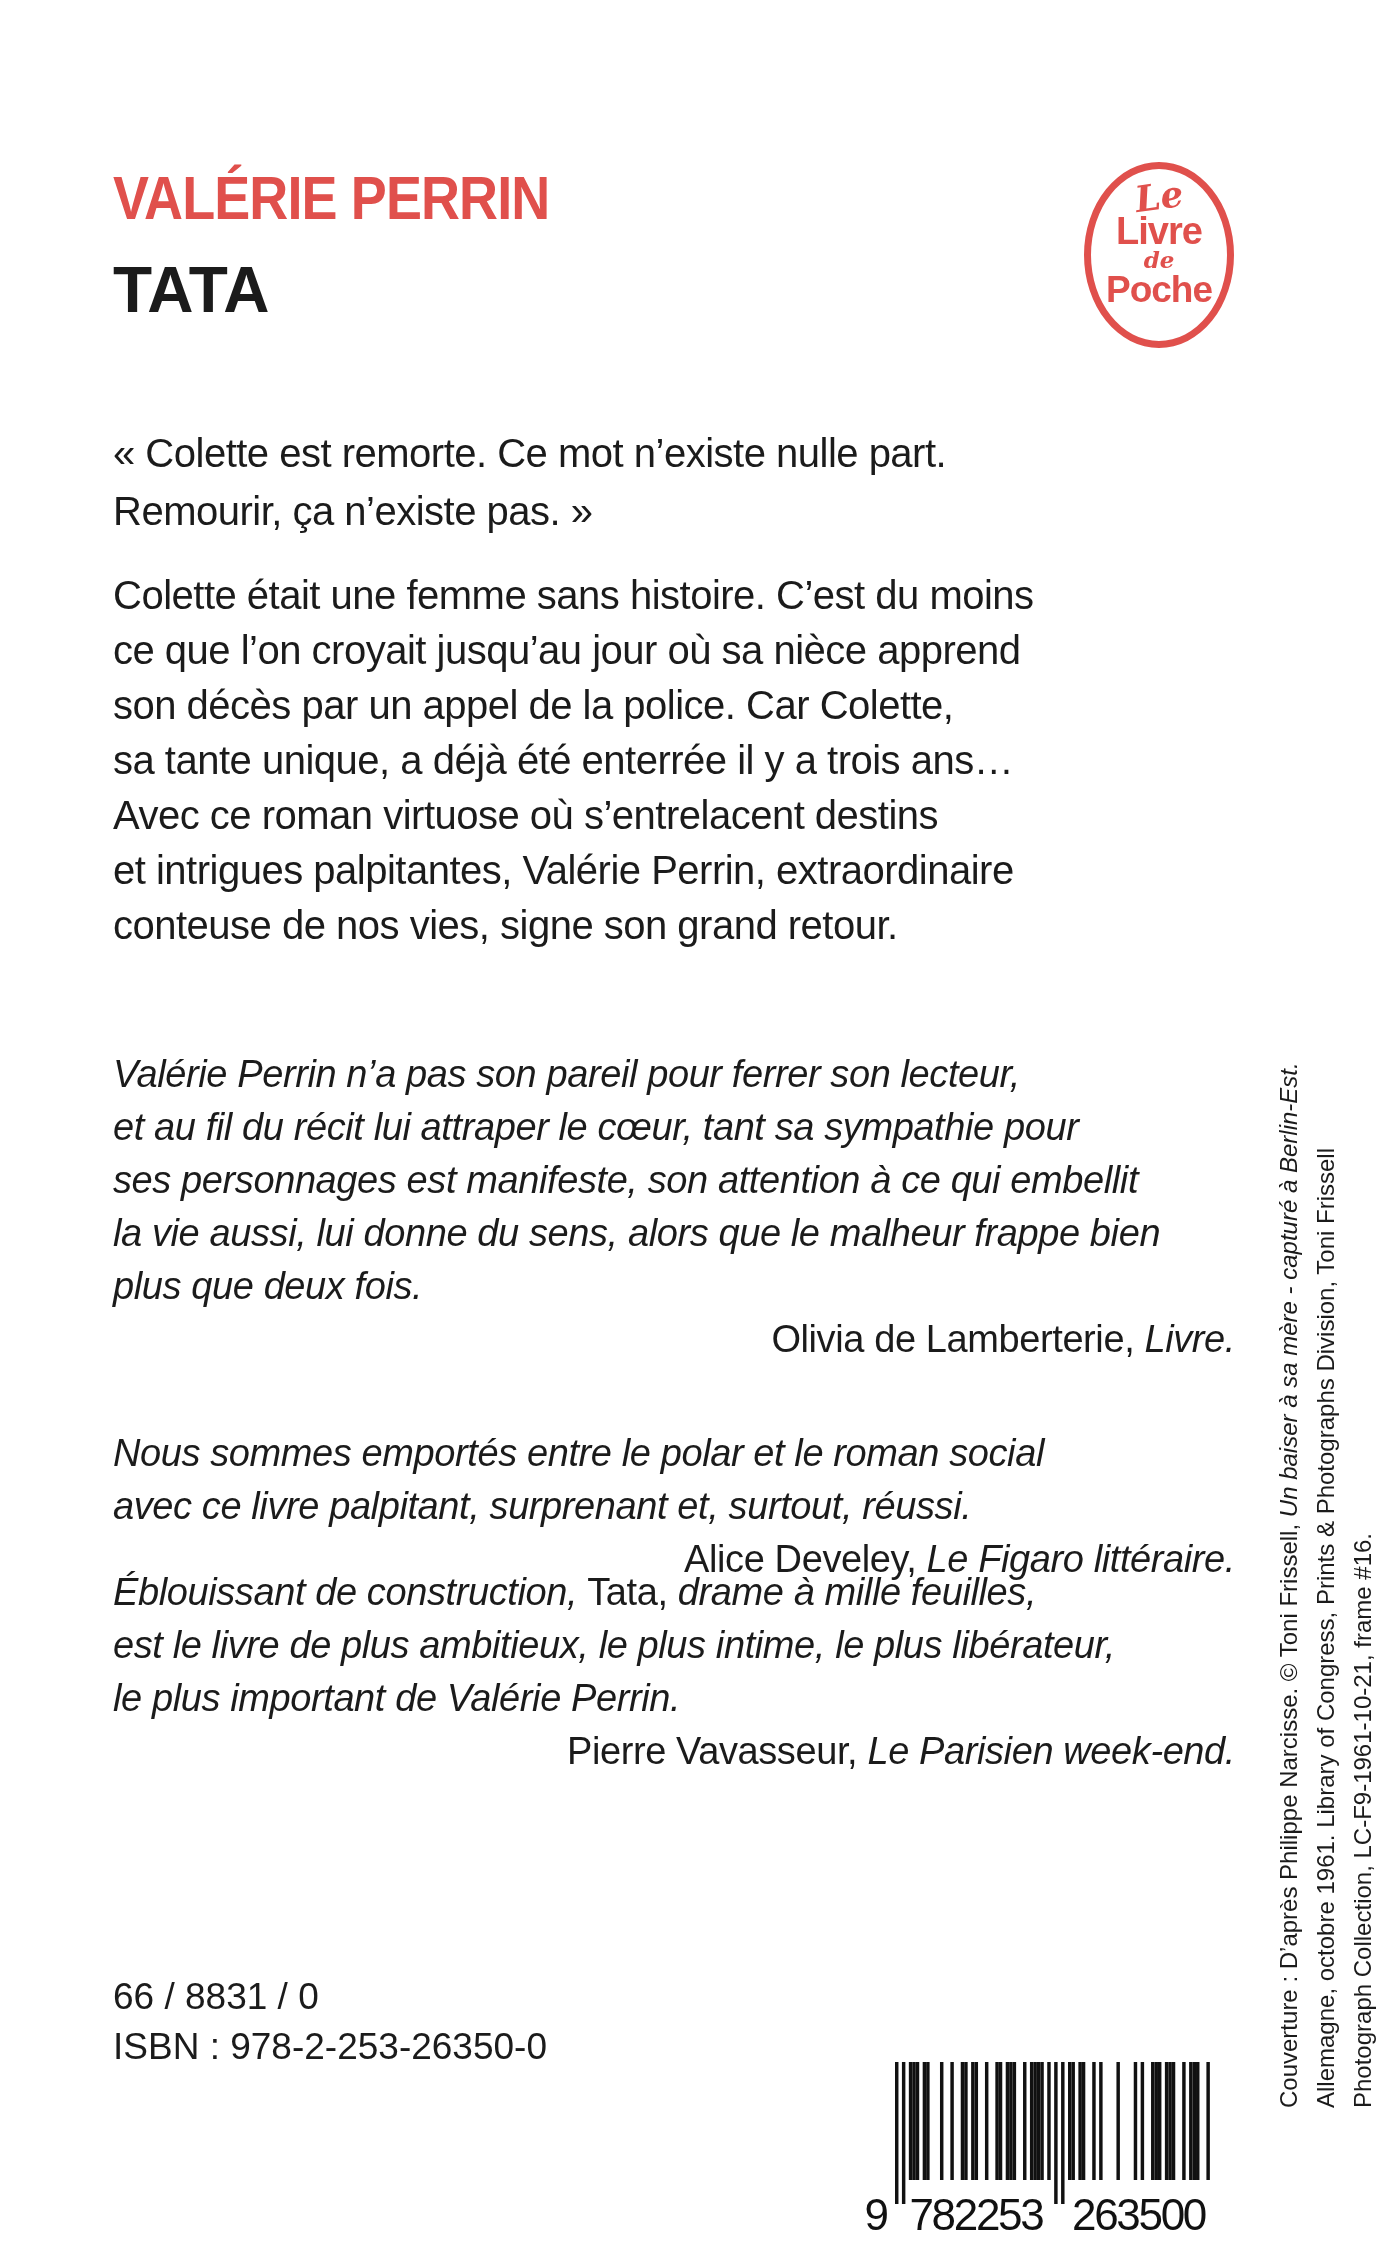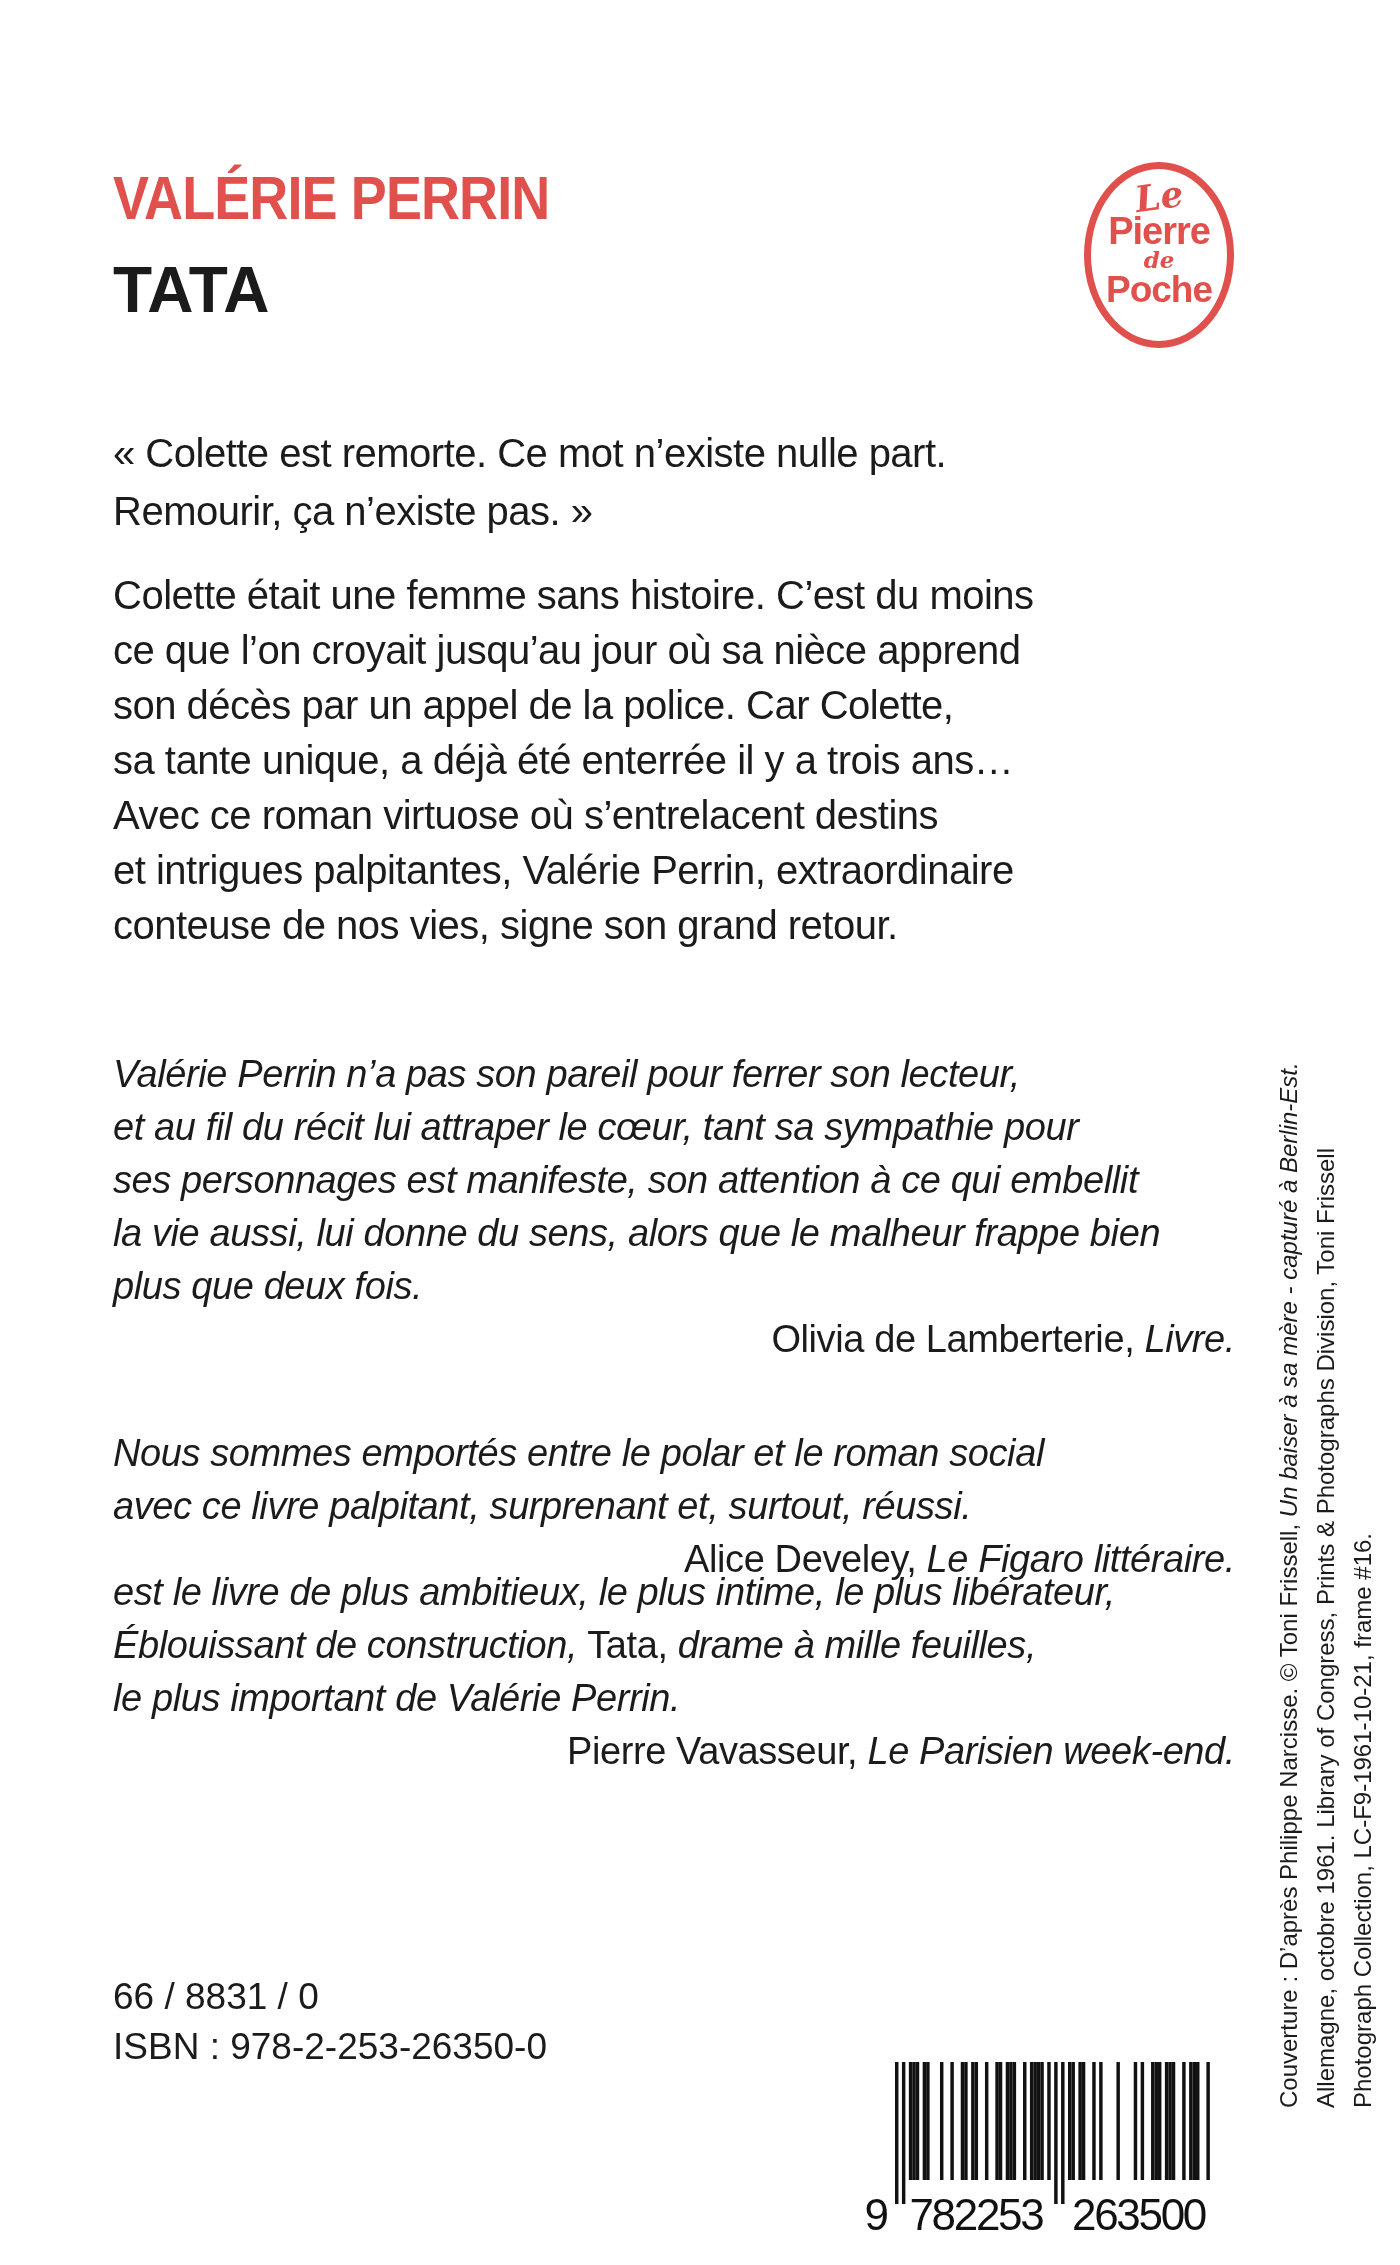--- a/index.html
+++ b/index.html
@@ -66,21 +66,21 @@
   }
 </style>
 </head>
 <body>
 
 <div class="abs author">VALÉRIE PERRIN</div>
 <div class="abs book-title">TATA</div>
 
 <div class="abs logo">
   <div class="logo-le">Le</div>
-  <div class="logo-livre">Pierre</div>
+  <div class="logo-livre">Livre</div>
   <div class="logo-de">de</div>
   <div class="logo-poche">Poche</div>
 </div>
 
 <div class="abs pull-quote">
     <div><span>« Colette est remorte. Ce mot n’existe nulle part.</span></div>
     <div><span>Remourir, ça n’existe pas. »</span></div>
   </div>
 
 <div class="abs synopsis">
@@ -107,22 +107,22 @@
 <div class="abs review review-2">
   <div>
       <div><span>Nous sommes emportés entre le polar et le roman social</span></div>
       <div><span>avec ce livre palpitant, surprenant et, surtout, réussi.</span></div>
     </div>
   <div class="attribution"><span class="seg-ro">Alice Develey, </span><span class="seg-it">Le Figaro littéraire.</span></div>
 </div>
 
 <div class="abs review review-3">
   <div>
+      <div><span class="seg-it">Éblouissant de construction, </span><span class="seg-ro">Tata,</span><span class="seg-it"> drame à mille feuilles,</span></div>
       <div><span>est le livre de plus ambitieux, le plus intime, le plus libérateur,</span></div>
-      <div><span class="seg-it">Éblouissant de construction, </span><span class="seg-ro">Tata,</span><span class="seg-it"> drame à mille feuilles,</span></div>
       <div><span>le plus important de Valérie Perrin.</span></div>
     </div>
   <div class="attribution"><span class="seg-ro">Pierre Vavasseur, </span><span class="seg-it">Le Parisien week-end.</span></div>
 </div>
 
 <div class="abs credits">
     <div><span class="seg-ro">Couverture : D’après Philippe Narcisse. © Toni Frissell, </span><span class="seg-it">Un baiser à sa mère - capturé à Berlin-Est.</span></div>
     <div><span>Allemagne, octobre 1961. Library of Congress, Prints &amp; Photographs Division, Toni Frissell</span></div>
     <div><span>Photograph Collection, LC-F9-1961-10-21, frame #16.</span></div>
   </div>

